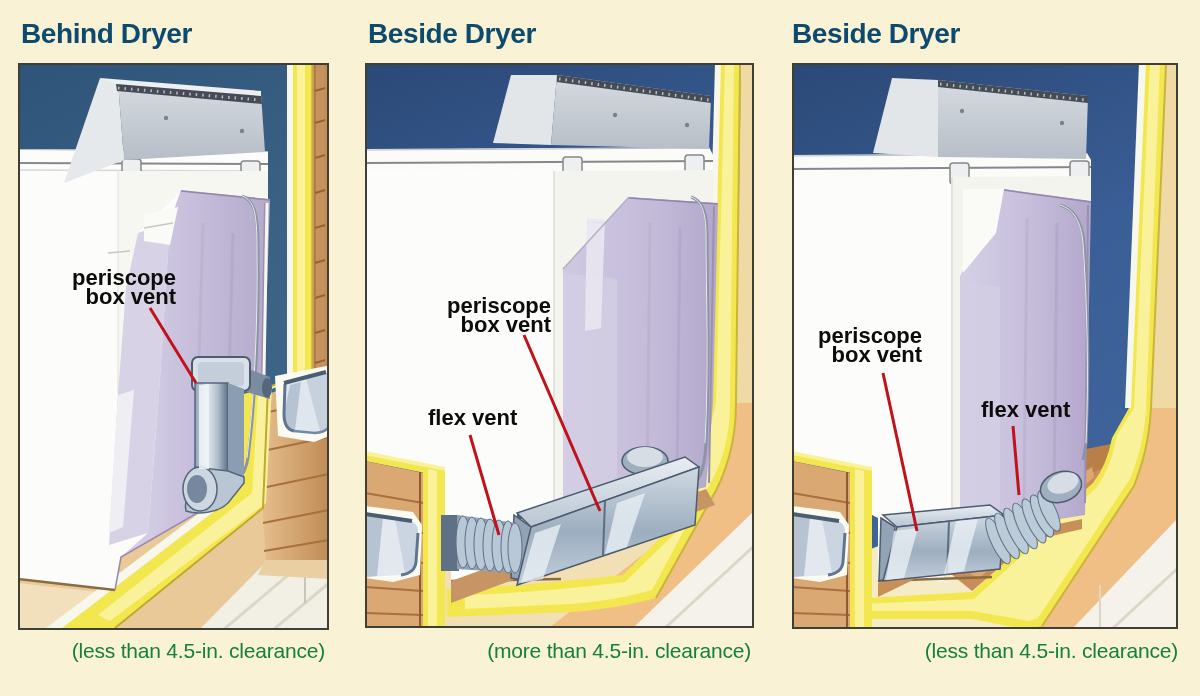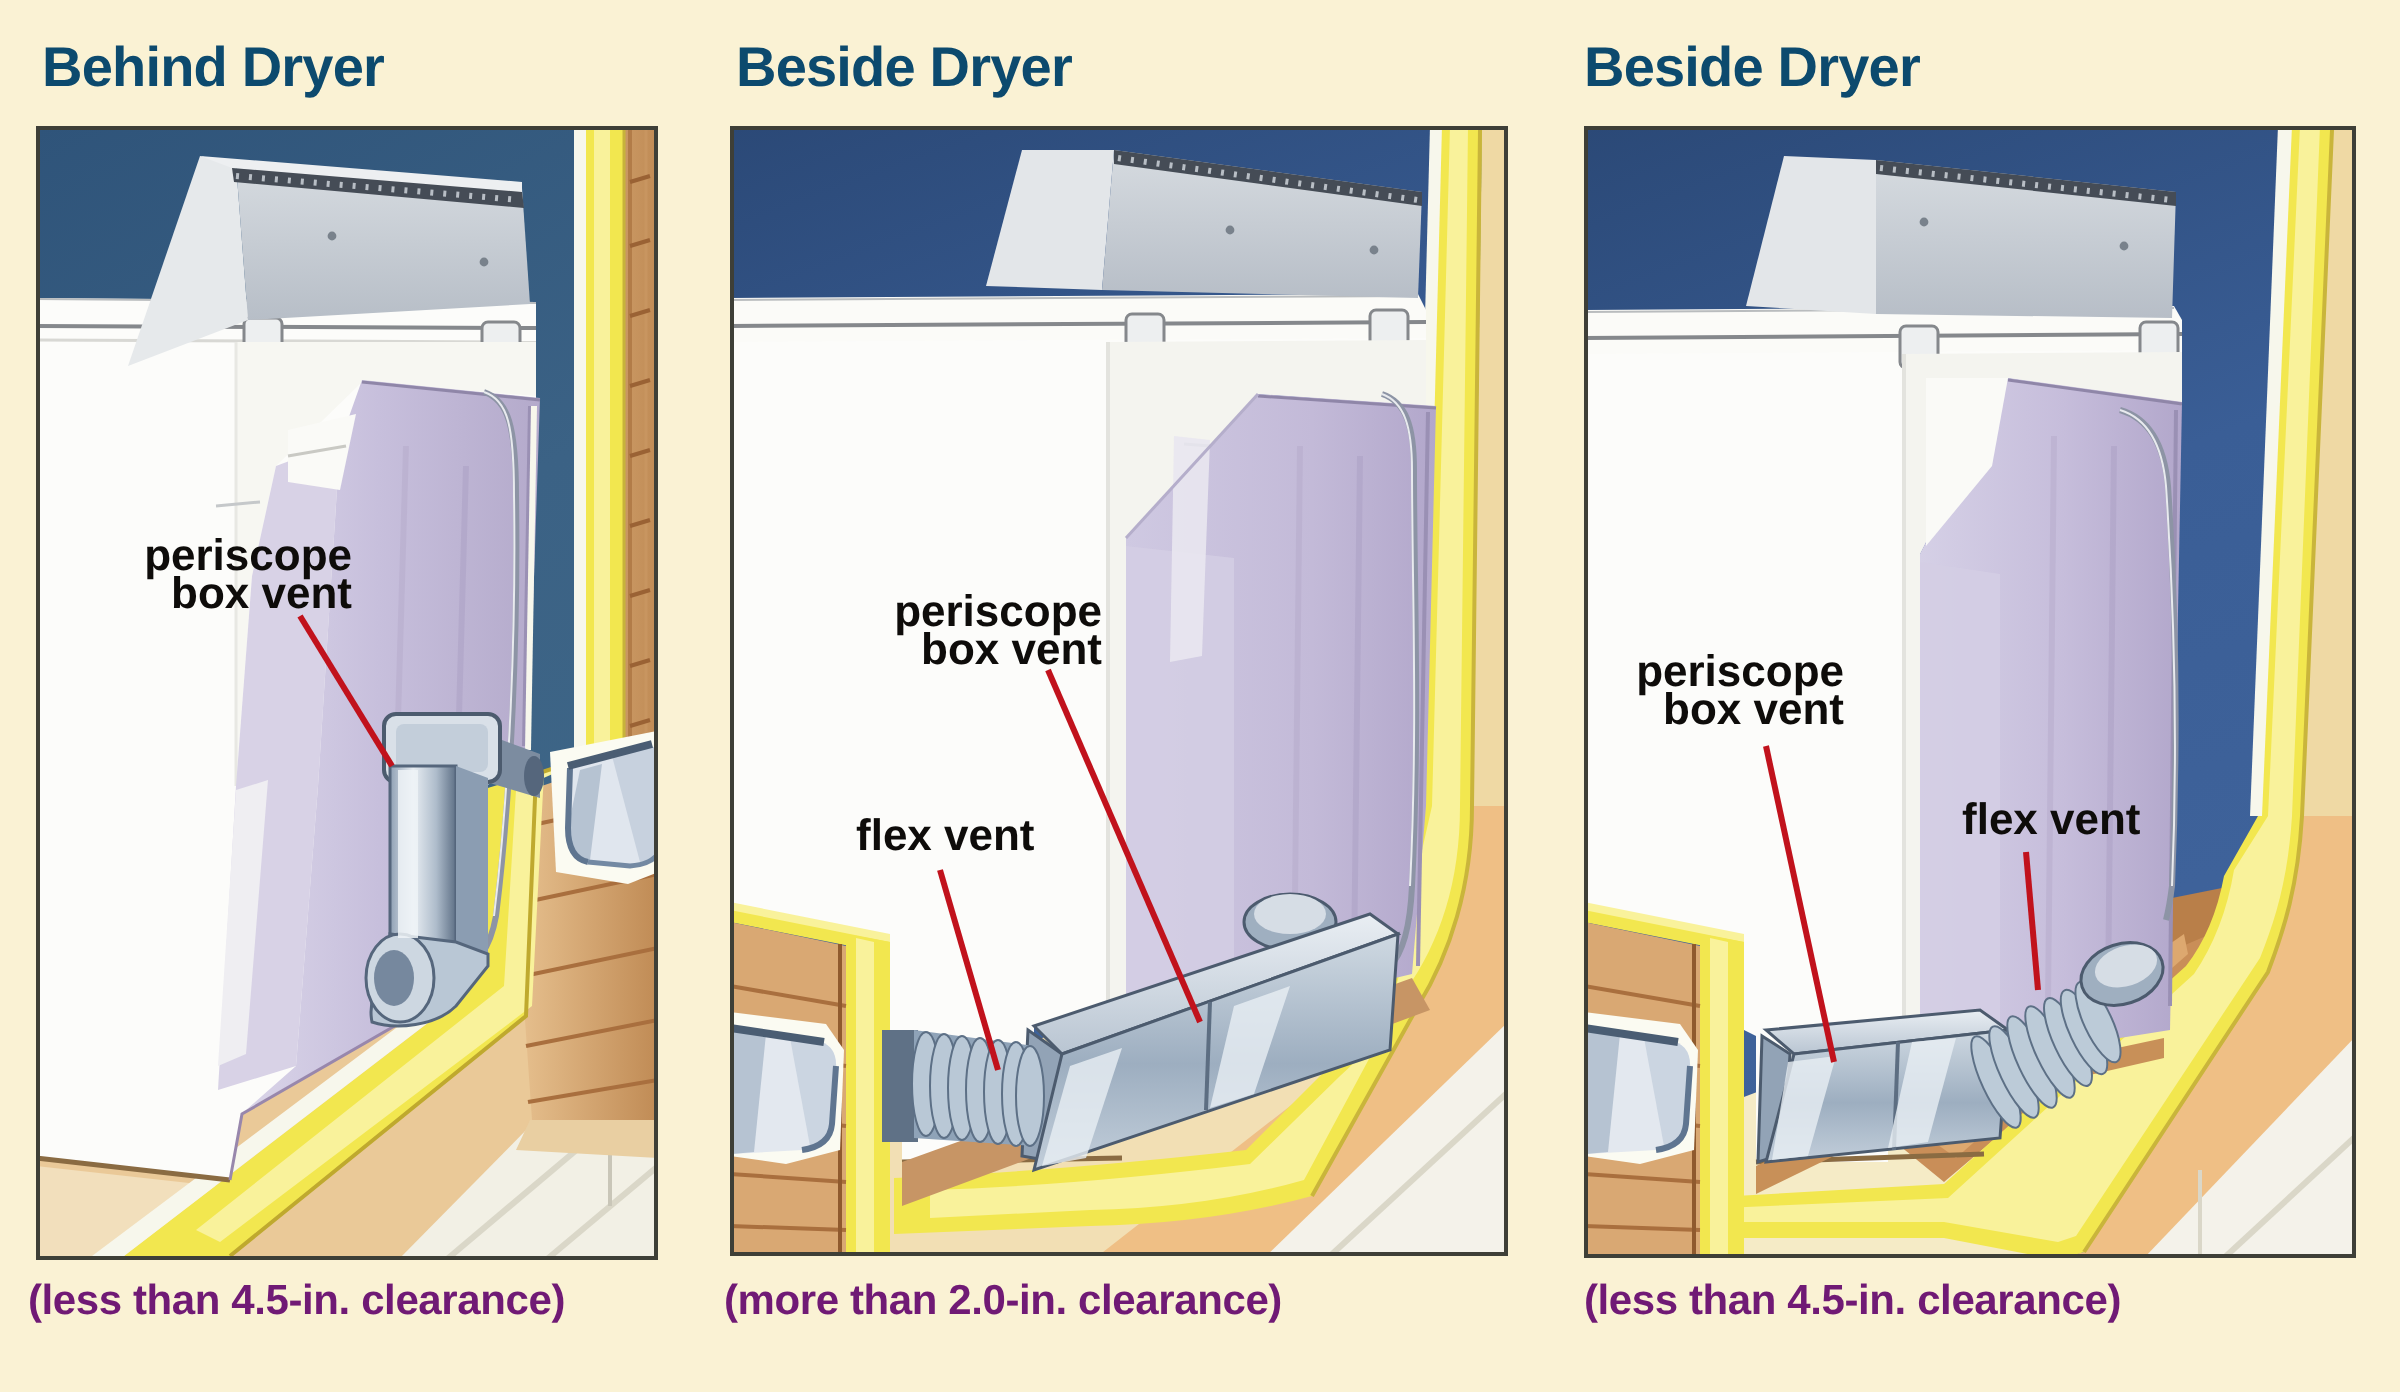--- a/index.html
+++ b/index.html
@@ -1,18 +1,18 @@
 <!DOCTYPE html>
 <html><head>
 <meta charset="utf-8">
 <style>
 html,body{margin:0;padding:0;}
 body{width:1200px;height:696px;background:#FAF2D4;font-family:"Liberation Sans",sans-serif;position:relative;overflow:hidden;}
 .hdr{position:absolute;font-weight:bold;font-size:28px;letter-spacing:-0.4px;color:#0c4a6e;}
-.cap{position:absolute;font-weight:bold;font-size:21px;letter-spacing:-0.2px;color:#701a75;text-align:left;}
+.cap{position:absolute;font-weight:normal;font-size:21px;letter-spacing:-0.2px;color:#15803d;text-align:right;}
 .panel{position:absolute;}
 </style>
 </head>
 <body>
 <div class="hdr" style="left:21px;top:18px">Behind Dryer</div>
 <div class="hdr" style="left:368px;top:18px">Beside Dryer</div>
 <div class="hdr" style="left:792px;top:18px">Beside Dryer</div>
 
 <svg class="panel" style="left:18px;top:63px" width="311" height="567" viewBox="0 0 311 567">
 <defs>
@@ -384,14 +384,14 @@
 <line x1="91" y1="310" x2="125" y2="468" stroke="#C1121C" stroke-width="3"></line>
 <line x1="221" y1="363" x2="227" y2="432" stroke="#C1121C" stroke-width="3"></line>
 
 <text x="130" y="280" text-anchor="end" font-family="Liberation Sans, sans-serif" font-size="22" font-weight="bold" fill="#0E0C0A">periscope</text>
 <text x="130" y="299" text-anchor="end" font-family="Liberation Sans, sans-serif" font-size="22" font-weight="bold" fill="#0E0C0A">box vent</text>
 <text x="189" y="354" font-family="Liberation Sans, sans-serif" font-size="22" font-weight="bold" fill="#0E0C0A">flex vent</text>
 <rect x="1" y="1" width="384" height="564" fill="none" stroke="#3E3F37" stroke-width="2"></rect>
 </svg>
 
 <div class="cap" style="left:14px;top:639px;width:311px">(less than 4.5-in. clearance)</div>
-<div class="cap" style="left:362px;top:639px;width:389px">(more than 2.0-in. clearance)</div>
+<div class="cap" style="left:362px;top:639px;width:389px">(more than 4.5-in. clearance)</div>
 <div class="cap" style="left:792px;top:639px;width:386px">(less than 4.5-in. clearance)</div>
 
 </body></html>

